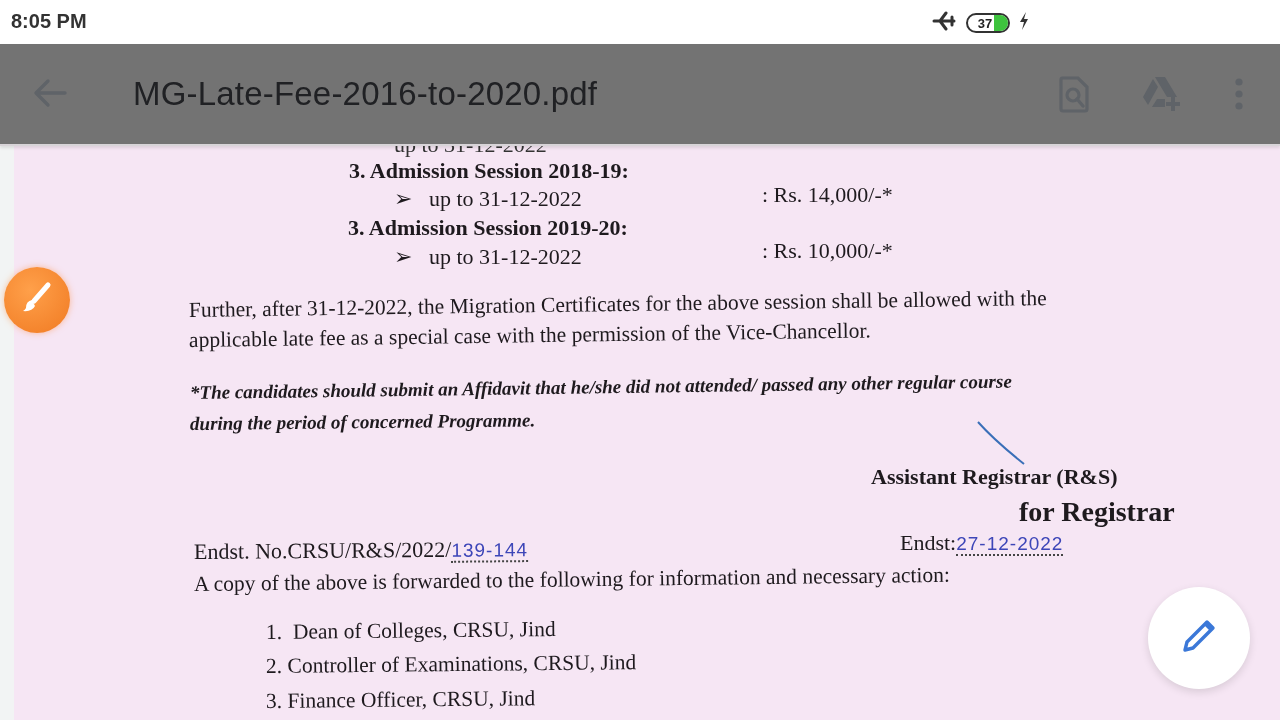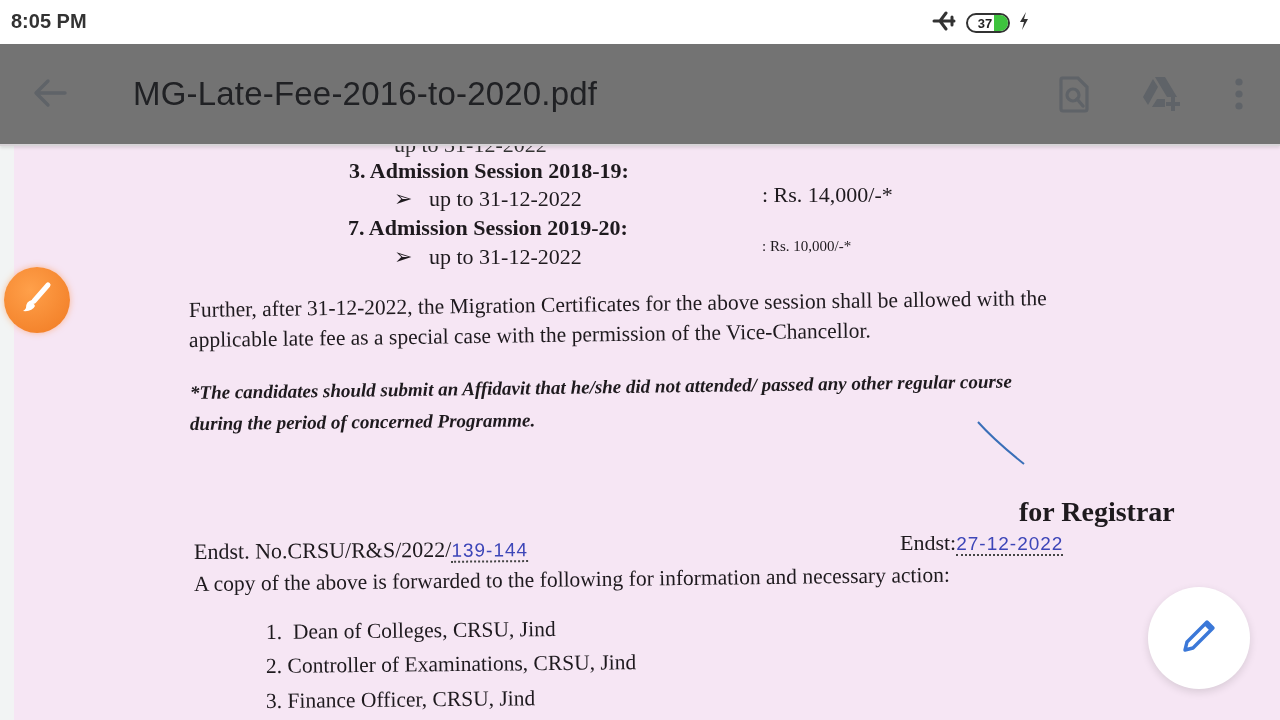--- a/index.html
+++ b/index.html
@@ -100,35 +100,36 @@
 
 <div class="viewer">
   <div class="pdf-page">
     <div class="line cut-line">up to 31-12-2022</div>
 
     <div class="line bold" style="left:335px; top:12px; font-size:22px;">3. Admission Session 2018-19:</div>
     <div class="line" style="left:380px; top:40px; font-size:22px;">➢</div>
     <div class="line" style="left:415px; top:40px; font-size:22px;">up to 31-12-2022</div>
     <div class="line" style="left:748px; top:36px; font-size:22px;">: Rs. 14,000/-*</div>
 
-    <div class="line bold" style="left:334px; top:69px; font-size:22px;">7. Admission Session 2019-20:</div>
+    <div class="line bold" style="left:334px; top:69px; font-size:22px;">3. Admission Session 2019-20:</div>
     <div class="line" style="left:380px; top:98px; font-size:22px;">➢</div>
     <div class="line" style="left:415px; top:98px; font-size:22px;">up to 31-12-2022</div>
-    <div class="line" style="left:748px; top:92px; font-size:15px;">: Rs. 10,000/-*</div>
+    <div class="line" style="left:748px; top:92px; font-size:22px;">: Rs. 10,000/-*</div>
 
     <div class="line" style="left:175px; top:152px; font-size:21.5px; transform: rotate(-0.8deg); transform-origin:left;">Further, after 31-12-2022, the Migration Certificates for the above session shall be allowed with the</div>
     <div class="line" style="left:175px; top:182px; font-size:21.5px; transform: rotate(-0.8deg); transform-origin:left;">applicable late fee as a special case with the permission of the Vice-Chancellor.</div>
 
     <div class="line ital" style="left:176px; top:236px; font-size:19px; transform: rotate(-0.8deg); transform-origin:left;">*The candidates should submit an Affidavit that he/she did not attended/ passed any other regular course</div>
     <div class="line ital" style="left:176px; top:267px; font-size:19px; transform: rotate(-0.6deg); transform-origin:left;">during the period of concerned Programme.</div>
 
     <svg style="position:absolute; left:960px; top:272px;" width="60" height="50" viewBox="0 0 60 50">
         <path d="M4 4 Q20 22 50 46" stroke="#3a6fb8" stroke-width="2" fill="none"></path>
       </svg>
 
+    <div class="line bold" style="left:857px; top:318px; font-size:22px;">Assistant Registrar (R&amp;S)</div>
     <div class="line bold" style="left:1005px; top:350px; font-size:28px;">for Registrar</div>
 
     <div class="line" style="left:180px; top:393px; font-size:22px; transform: rotate(-0.5deg); transform-origin:left;">
       <span>Endst. No.CRSU/R&amp;S/2022/</span><span class="hand dots">139-144</span>
     </div>
     <div class="line" style="left:886px; top:384px; font-size:22px;">
       <span>Endst:</span><span class="hand dots">27-12-2022</span>
     </div>
 
     <div class="line" style="left:180px; top:426px; font-size:21.5px; transform: rotate(-0.7deg); transform-origin:left;">A copy of the above is forwarded to the following for information and necessary action:</div>

